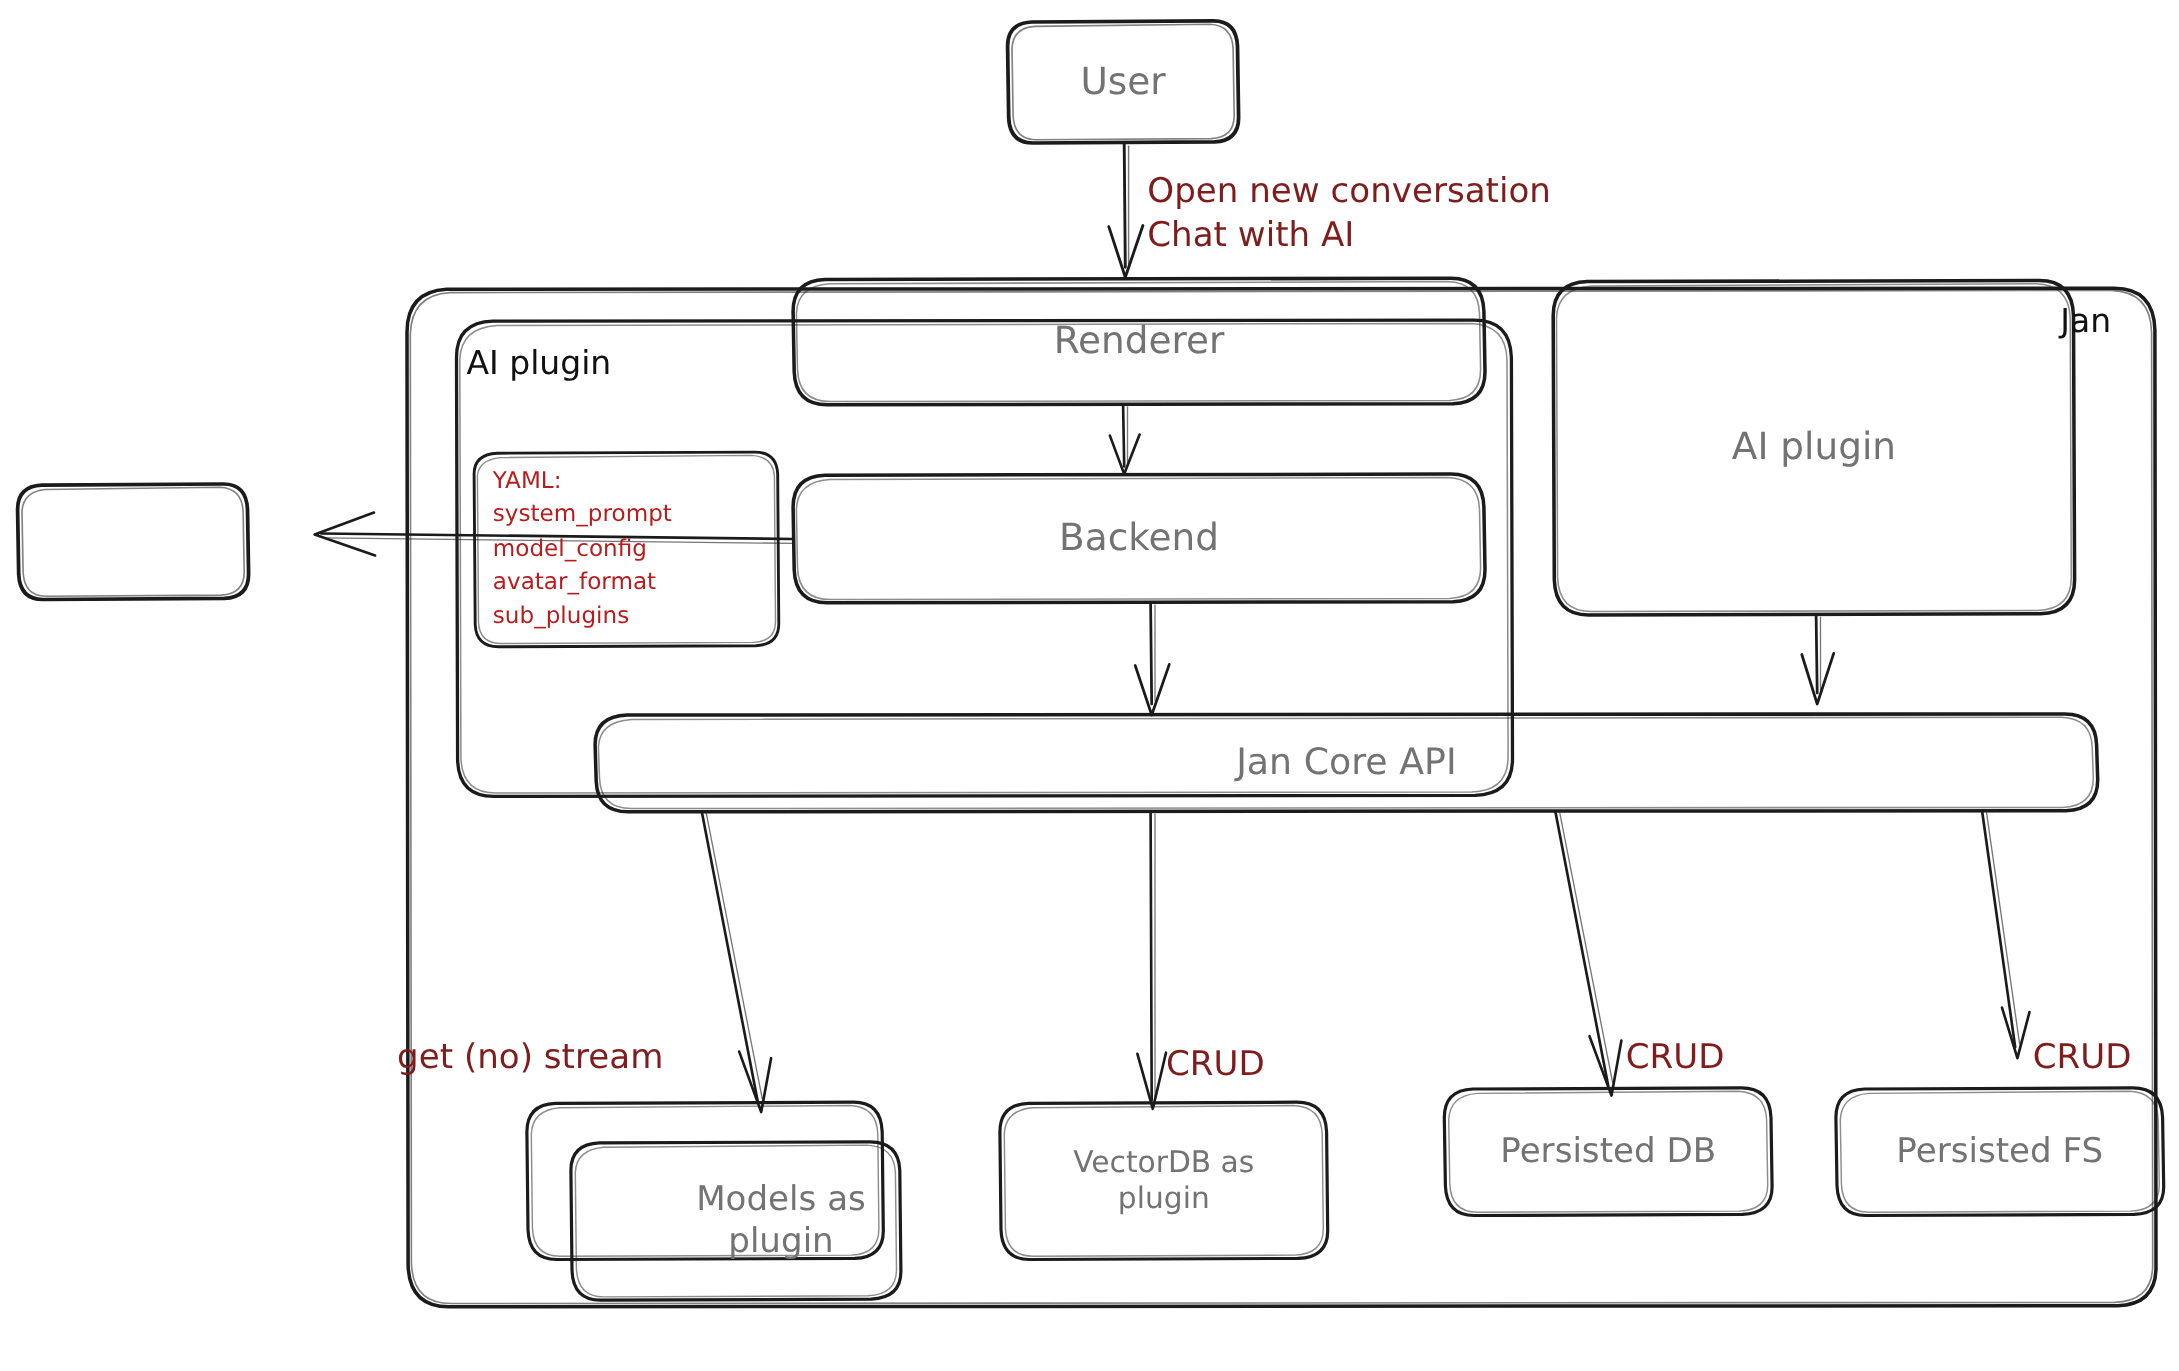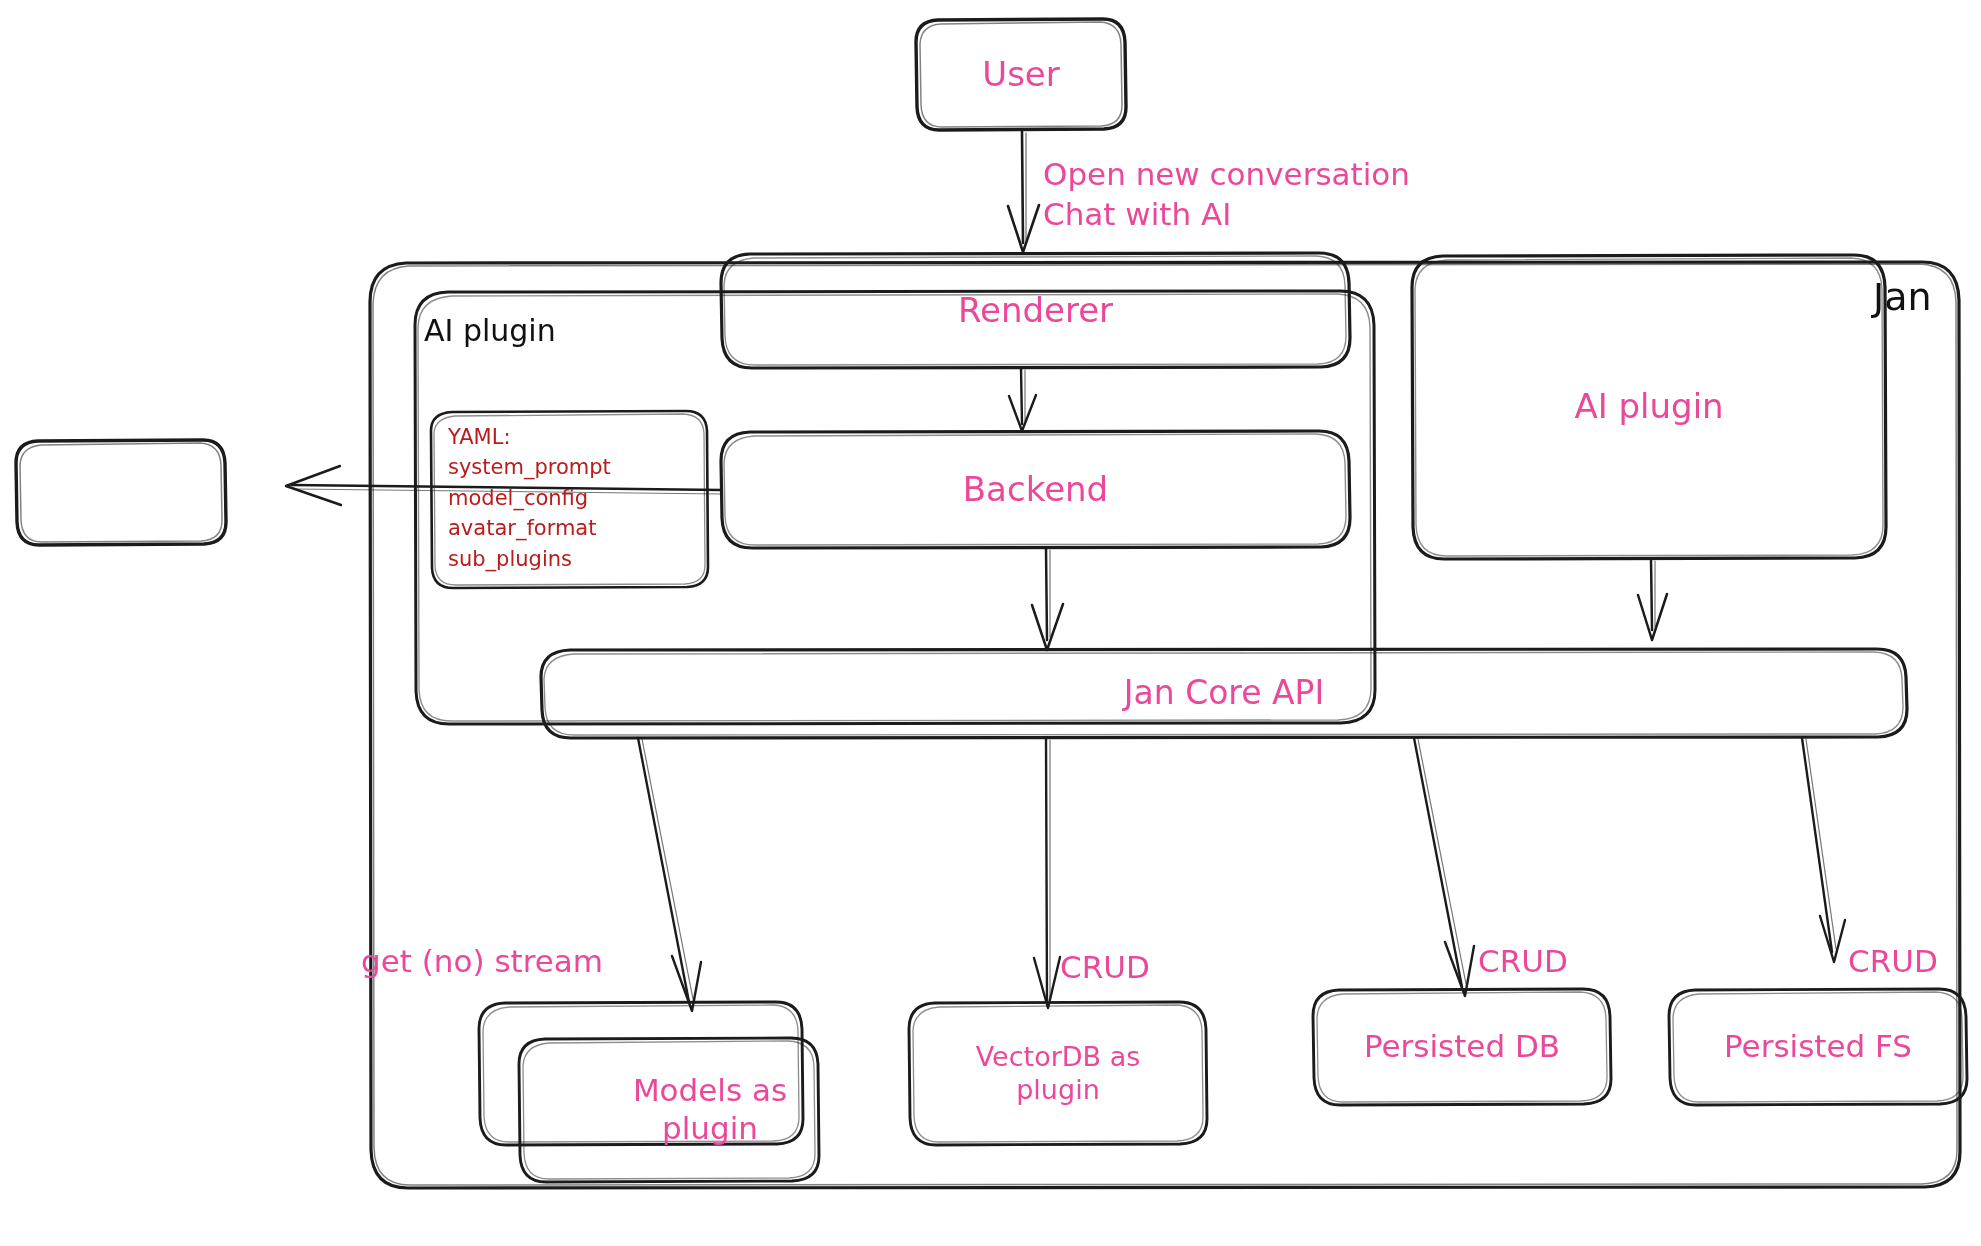--- a/index.html
+++ b/index.html
@@ -7,25 +7,25 @@
     width:1981px;height:1246px;position:relative;overflow:hidden;
     font-family:"DejaVu Sans", sans-serif;
     color:#1b1b1b;
   }
   #stage{position:absolute;inset:0;width:1981px;height:1246px;}
   svg.layer{position:absolute;left:0;top:0;width:1981px;height:1246px;overflow:visible;}
   .node-label{
     position:absolute;display:flex;align-items:center;justify-content:center;
     text-align:center;line-height:1.22;pointer-events:none;
     font-family:"DejaVu Sans", sans-serif;
-    color:#ec4899;white-space:pre-line;
+    color:#737373;white-space:pre-line;
   }
   .edge-label{
     position:absolute;line-height:1.28;white-space:pre-line;
-    font-family:"DejaVu Sans", sans-serif;color:#ec4899;
+    font-family:"DejaVu Sans", sans-serif;color:#7f1d1d;
   }
   .group-label{position:absolute;font-family:"DejaVu Sans", sans-serif;color:#111111;}
   .yaml-label{
     position:absolute;line-height:1.45;white-space:pre-line;
     font-family:"DejaVu Sans", sans-serif;color:#b91c1c;
   }
   .hit{position:absolute;}
 </style>
 </head>
 <body>
@@ -155,21 +155,21 @@
       </g>
 
       <g stroke-width="2.9">
         <path d="M1695,990 L1939,989 Q1965,989 1966,1016 L1967,1079 Q1967,1103 1940,1104 L1696,1105 Q1671,1105 1670,1078 L1669,1016 Q1669,991 1695,990 Z"></path>
         <path d="M1699,994 L1936,992 Q1961,993 1962,1018 L1963,1077 Q1963,1100 1937,1101 L1699,1102 Q1675,1102 1674,1076 L1673,1018 Q1674,996 1699,994 Z" stroke-width="1.3" opacity="0.5"></path>
       </g>
 
     </g>
   </svg>
 
-  <div class="group-label" style="left:1873px;top:275px;font-size:38px;">Jan</div>
+  <div class="group-label" style="left:1873px;top:275px;font-size:30px;">Jan</div>
   <div class="hit" style="left:370px;top:262px;width:1590px;height:926px;"></div>
 
   <div class="group-label" style="left:424px;top:313px;font-size:30px;">AI plugin</div>
   <div class="hit" style="left:415px;top:291px;width:960px;height:433px;"></div>
 
   <div class="node-label" style="left:916px;top:19px;width:210px;height:111px;font-size:34px;">User</div>
 
   <div class="edge-label" style="left:1043px;top:155px;font-size:31px;">Open new conversation
 Chat with AI</div>
 

